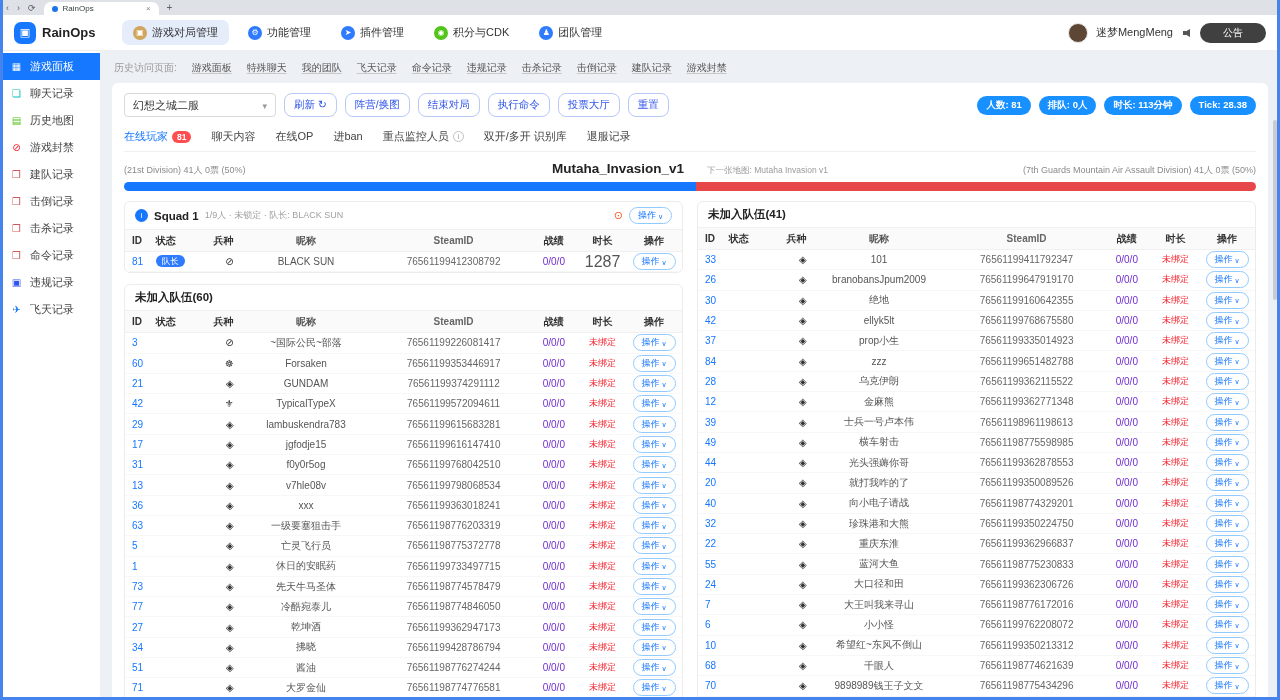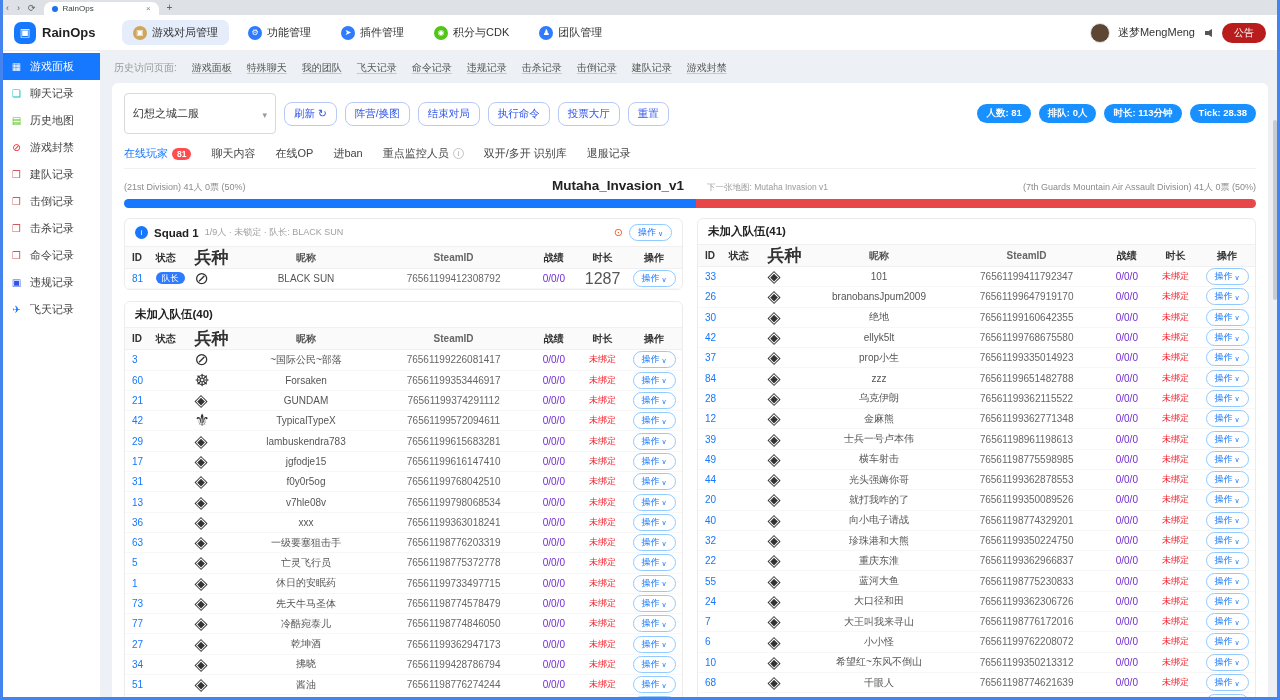--- a/index.html
+++ b/index.html
@@ -20,34 +20,34 @@
 .brand-name{font-weight:bold;font-size:13px;color:#1f1f1f}
 .nav{display:flex;gap:8px;flex:1}
 .nav-item{display:flex;align-items:center;gap:5px;font-size:11px;color:#333;padding:5px 11px;border-radius:7px;cursor:pointer}
 .nav-item.active{background:#e5edfb}
 .nav-ico{width:14px;height:14px;border-radius:50%;color:#fff;font-size:8px;display:flex;align-items:center;justify-content:center;flex:none}
 .header-right{display:flex;align-items:center;gap:8px}
 .avatar{width:20px;height:20px;border-radius:50%;background:#5d4634;border:1px solid #e8e8e8}
 .username{font-size:11px;color:#333}
 .speaker{width:0;height:0;border-top:4px solid transparent;border-bottom:4px solid transparent;border-right:7px solid #555;position:relative;margin:0 2px}
 .speaker::after{content:"";position:absolute;left:0;top:-2px;width:3px;height:4px;background:#555}
-.announce{background:#b91c1c;color:#fff;font-size:10px;padding:3px 12px;border-radius:11px;border:none}
+.announce{background:#404040;color:#fff;font-size:10px;padding:3px 23px;border-radius:11px;border:none}
 
 .layout{display:flex;height:649px}
 .sidebar{width:100px;background:#fff;padding-top:2px;flex:none}
 .side-item{height:27px;display:flex;align-items:center;gap:7px;padding:0 10px;font-size:11px;color:#444;cursor:pointer}
 .side-item.active{background:#1677ff;color:#fff}
 .side-ico{width:13px;text-align:center;font-size:10px}
 .main{flex:1;background:#edf0f4;padding:8px 12px 0;overflow:hidden}
 .history{font-size:10px;color:#999;display:flex;gap:15px;align-items:flex-end;padding:2px 2px 8px}
 .history a{color:#555;text-decoration:underline;text-decoration-color:#c9c9c9;text-underline-offset:2px;cursor:pointer}
 .board{background:#fff;border-radius:6px;padding:10px 12px;height:640px}
 
 .server-row{display:flex;align-items:center;gap:8px}
-.select{width:152px;height:41px;border:1px solid #d9d9d9;border-radius:4px;display:flex;align-items:center;justify-content:space-between;padding:0 8px;font-size:11px;color:#333;cursor:pointer;background:#fff}
+.select{width:152px;height:24px;border:1px solid #d9d9d9;border-radius:4px;display:flex;align-items:center;justify-content:space-between;padding:0 8px;font-size:11px;color:#333;cursor:pointer;background:#fff}
 .caret::after{content:"▾";color:#999;font-size:9px}
 .btn{height:24px;border:1px solid #b9c9f8;color:#2f54eb;background:#fff;border-radius:8px;font-size:10.5px;padding:0 9px;cursor:pointer}
 .stats{margin-left:auto;display:flex;gap:8px}
 .stat{background:#1890ff;color:#fff;font-size:9.5px;padding:3px 9px;border-radius:11px;font-weight:bold}
 
 .tabs{display:flex;gap:20px;align-items:center;margin-top:12px;border-bottom:1px solid #f0f0f0;padding-bottom:7px;font-size:11px;color:#444}
 .tab-item{display:flex;gap:4px;align-items:center;cursor:pointer}
 .tab-item.active{color:#1677ff}
 .badge{background:#ff4d4f;color:#fff;border-radius:8px;font-size:8.5px;padding:1px 5px;font-weight:bold}
 .info-dot{width:11px;height:11px;border:1px solid #c2c2c2;border-radius:50%;font-size:7px;color:#999;display:flex;align-items:center;justify-content:center}
@@ -73,21 +73,21 @@
 .panel-sub{font-size:9px;color:#a0a0a0}
 .unlock{margin-left:auto;color:#fa541c;font-size:11px}
 .mini-btn{border:1px solid #91caff;color:#1677ff;border-radius:10px;font-size:9px;padding:1px 8px;display:flex;gap:2px;align-items:center;background:#fff;cursor:pointer;white-space:nowrap}
 .chev::after{content:"∨";font-size:7px}
 
 .thead{display:flex;background:#fafafa;font-weight:bold;font-size:10px;color:#333;height:22px;align-items:center;border-bottom:1px solid #f0f0f0}
 .trow{display:flex;height:20.3px;align-items:center;font-size:10px;color:#444;border-bottom:1px solid #f7f7f7}
 .c-id{width:5.5%;padding-left:7px;color:#1677ff;cursor:pointer}
 .thead .c-id{color:#333}
 .c-status{width:7%;text-align:left}
-.c-kit{width:7%;text-align:left;font-size:17px;color:#333}
+.c-kit{width:7%;text-align:right;font-size:10px;color:#333}
 .c-name{width:26%;text-align:center;color:#555;white-space:nowrap;overflow:hidden}
 .c-steam{width:27%;text-align:center;color:#666;white-space:nowrap}
 .c-score{width:9%;text-align:center;color:#722ed1}
 .c-time{width:8.5%;text-align:center;color:#f5222d;font-size:9px}
 .c-time.num{color:#555;font-size:16px}
 .c-act{width:10%;display:flex;justify-content:center}
 .lead{background:#2f7bff;color:#fff;font-size:8.5px;padding:1px 6px;border-radius:8px}
 .scrollbar{position:fixed;right:3px;top:120px;width:4px;height:180px;background:#c9ccd2;border-radius:2px;z-index:100}
 </style>
 </head>
@@ -358,21 +358,21 @@
                     <span>操作</span>
                     <span class="chev"></span>
                   </button>
                 </span>
               </div>
 
           </div>
 
           <div class="panel">
             <div class="panel-head">
-              <span class="panel-title">未加入队伍(40)</span>
+              <span class="panel-title">未加入队伍(60)</span>
             </div>
             <div class="thead">
               <span class="c-id">ID</span>
               <span class="c-status">状态</span>
               <span class="c-kit">兵种</span>
               <span class="c-name">昵称</span>
               <span class="c-steam">SteamID</span>
               <span class="c-score" style="color:#333">战绩</span>
               <span class="c-time" style="color:#333;font-size:10px">时长</span>
               <span class="c-act">操作</span>

